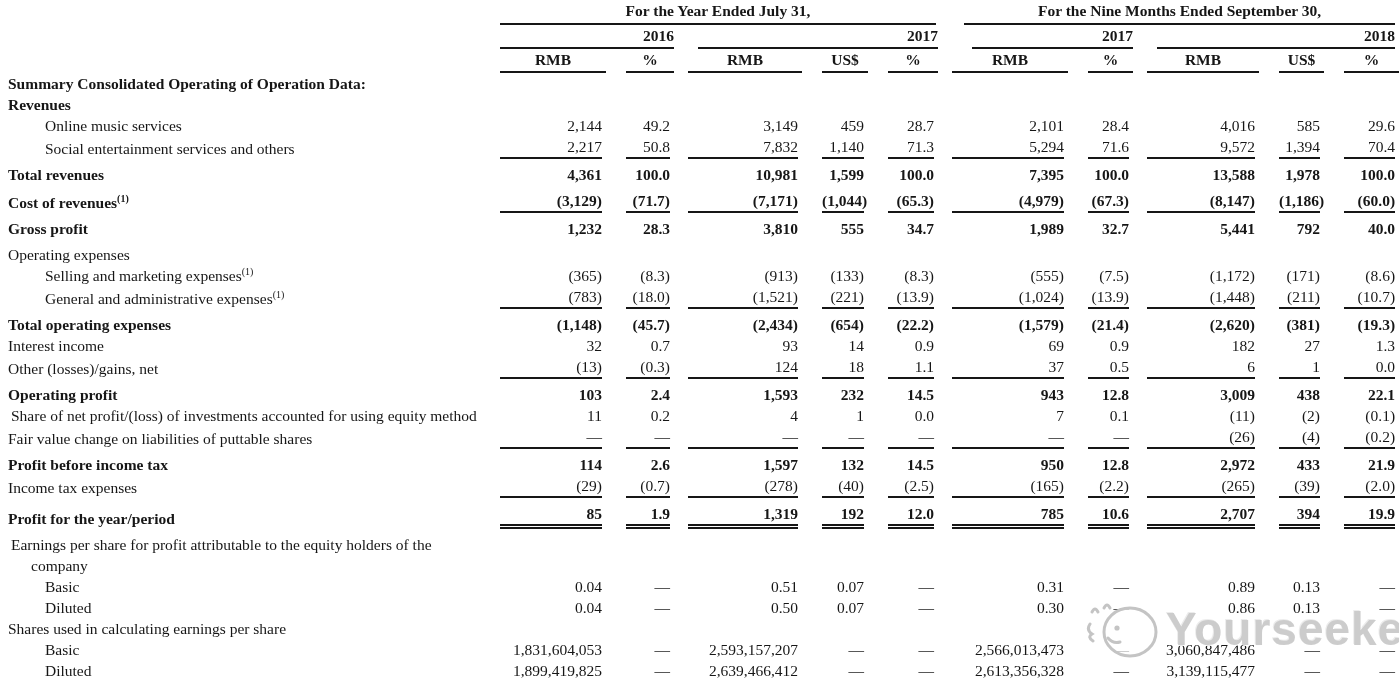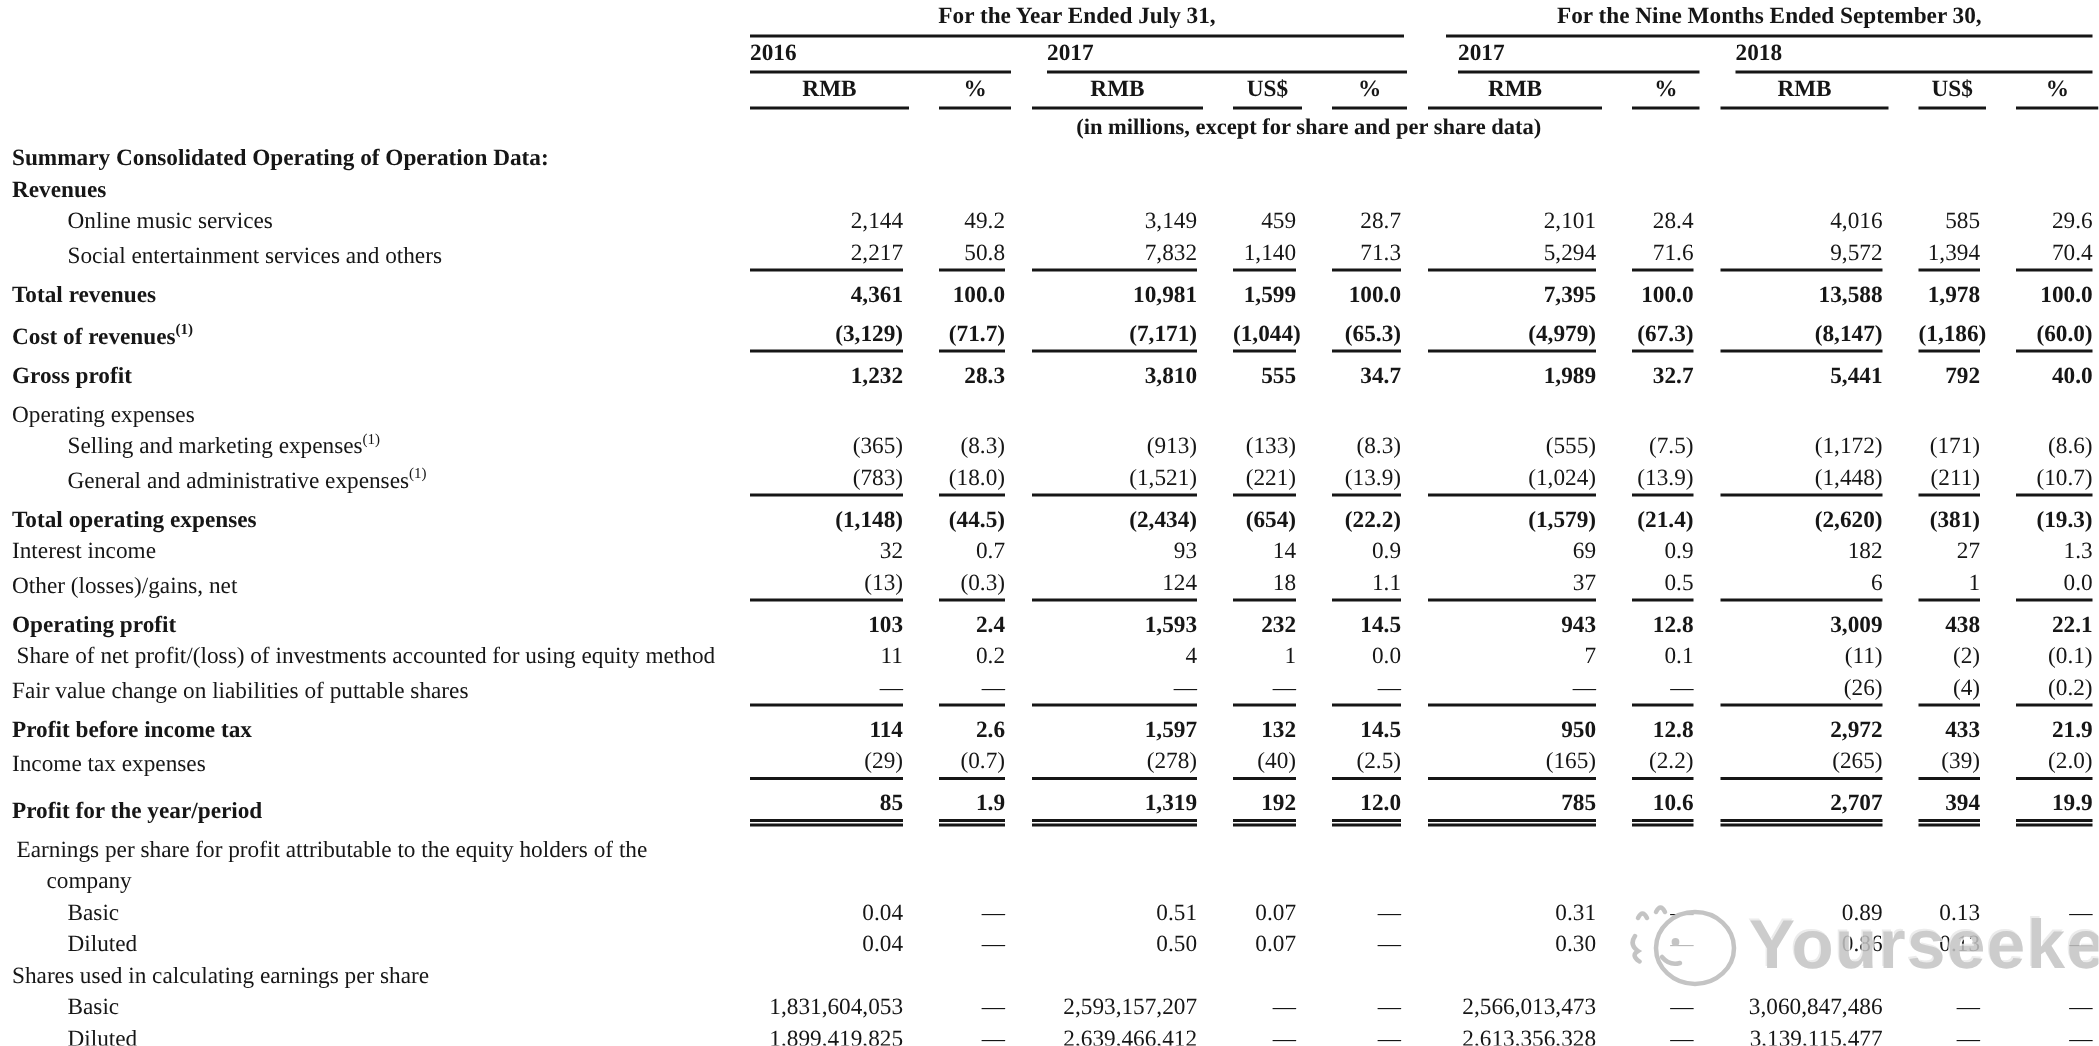--- a/index.html
+++ b/index.html
@@ -7,21 +7,21 @@
        font-family:"Liberation Serif", serif;color:#161616;}
   table{border-collapse:collapse;table-layout:fixed;width:1399px;}
   col.c-lbl{width:486px;}
   col.c0{width:120px;} col.c1{width:68px;} col.c2{width:128px;} col.c3{width:66px;} col.c4{width:70px;}
   col.c5{width:130px;} col.c6{width:65px;} col.c7{width:126px;} col.c8{width:65px;} col.c9{width:75px;}
   th,td{padding:0;font-size:15.5px;line-height:21px;vertical-align:bottom;}
   thead th{font-weight:bold;}
   .grp div{border-bottom:2px solid #161616;padding-bottom:1px;text-align:center;line-height:22px;}
   .grp1 div{margin:0 2px 0 14px;}
   .grp2 div{margin:0 4px 0 26px;}
-  .yr div{border-bottom:2px solid #161616;text-align:left;padding-bottom:1px;}
+  .yr div{border-bottom:2px solid #161616;text-align:right;padding-bottom:1px;}
   .y1 div{margin-left:14px;} .y2 div{margin-left:24px;} .y3 div{margin-left:34px;} .y4 div{margin:0 4px 0 24px;}
   .ch div{border-bottom:2px solid #161616;text-align:center;padding-bottom:1px;}
   .note-row td{text-align:center;font-weight:bold;font-size:15px;line-height:20px;padding-top:2px;}
   td.num{text-align:right;padding-right:4px;}
   td.num .v{display:block;}
   .mL14 .v{margin-left:14px;} .mL20 .v{margin-left:20px;}
   .ch.mL14 div{margin-left:14px;} .ch.mL20 div{margin-left:20px;}
   .v.rule{border-bottom:2px solid #161616;}
   .v.rule2{border-bottom:5px double #161616;}
   td.lbl{padding-left:8px;}
@@ -104,25 +104,20 @@
       <th class="ch mL14">
           <div>RMB</div>
         </th>
       <th class="ch mL20">
           <div>US$</div>
         </th>
       <th class="ch mL20">
           <div>%</div>
         </th>
     </tr>
-    <tr class="note-row">
-      <td></td>
-      <td colspan="8">(in millions, except for share and per share data)</td>
-      <td colspan="2"></td>
-    </tr>
   </thead>
   <tbody>
       <tr class="bold">
     <td class="lbl"><span class="lbl-text">Summary Consolidated Operating of Operation Data:</span><sup class="sup"></sup></td>
   <td class="num mL14">
           <div class="v"></div>
         </td>
         <td class="num mL20">
           <div class="v"></div>
         </td>
@@ -447,21 +442,21 @@
         <td class="num mL20">
           <div class="v rule">(10.7)</div>
         </td>
       </tr>
       <tr class="bold gap">
     <td class="lbl"><span class="lbl-text">Total operating expenses</span><sup class="sup"></sup></td>
   <td class="num mL14">
           <div class="v">(1,148)</div>
         </td>
         <td class="num mL20">
-          <div class="v">(44.5)</div>
+          <div class="v">(45.7)</div>
         </td>
         <td class="num mL14">
           <div class="v">(2,434)</div>
         </td>
         <td class="num mL20">
           <div class="v">(654)</div>
         </td>
         <td class="num mL20">
           <div class="v">(22.2)</div>
         </td>

